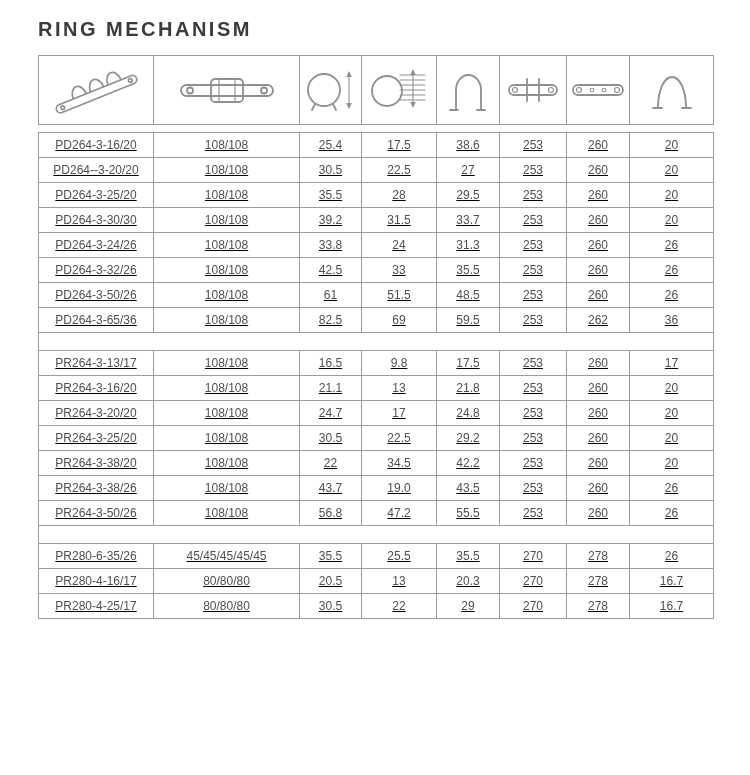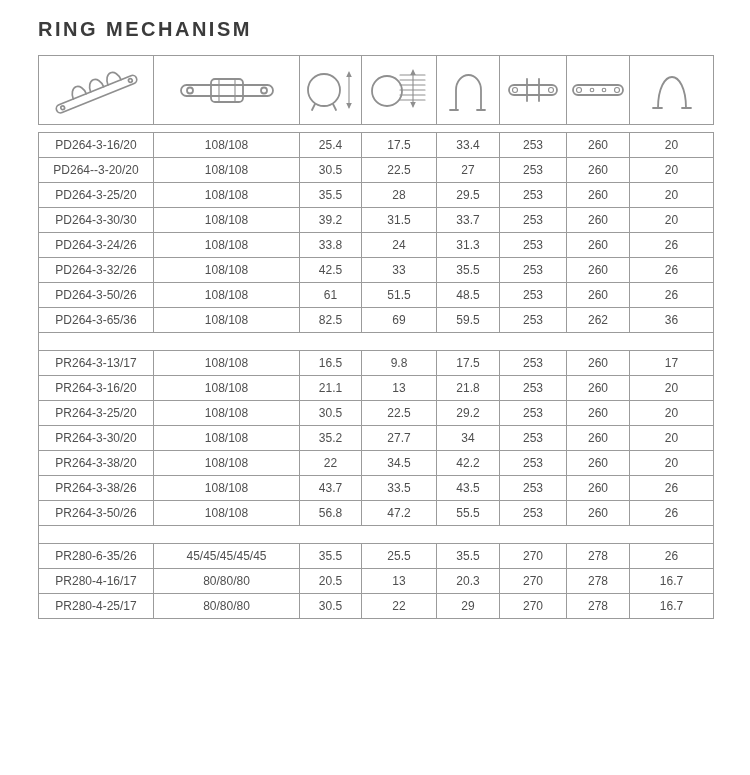--- a/index.html
+++ b/index.html
@@ -1,19 +1,19 @@
 <!DOCTYPE html>
 <html><head>
 <meta charset="utf-8">
 <style>
   html,body{margin:0;padding:0;background:#ffffff;}
   body{width:750px;height:775px;font-family:"Liberation Sans",sans-serif;overflow:hidden;}
   .page{padding:12px 37px 0 38px;border-radius:20px;}
   .title{font-size:20px;font-weight:700;letter-spacing:2.5px;color:#3b3b3b;margin:6px 0 14px 0;}
-  table{border-collapse:collapse;table-layout:fixed;width:675px;}
+  table{border-collapse:collapse;table-layout:fixed;width:675px;text-decoration:underline;}
   col.c1{width:115px}col.c2{width:146px}col.c3{width:62px}col.c4{width:75px}
   col.c5{width:63px}col.c6{width:67px}col.c7{width:63px}col.c8{width:84px}
   .header-table td{border:1px solid #9b9b9b;height:68px;text-align:center;vertical-align:middle;padding:0;background:#fff;}
   .header-gap{height:7px;}
   .data-section td{border:1px solid #9b9b9b;height:24px;text-align:center;vertical-align:middle;
     font-size:12px;color:#4f4f4f;padding:0 2px;white-space:nowrap;overflow:hidden;background:#fff;}
   .spacer{width:676px;height:17px;border-left:1px solid #9b9b9b;border-right:1px solid #9b9b9b;box-sizing:border-box;}
   svg{display:block;margin:0 auto;}
   .ink{stroke:#8f8f8f;fill:none;stroke-width:1.8;stroke-linecap:round;}
   .thin{stroke:#8f8f8f;fill:none;stroke-width:1.1;stroke-linecap:round;}
@@ -147,21 +147,21 @@
           <col class="c6">
           <col class="c7">
           <col class="c8">
         </colgroup>
         <tbody>
           <tr>
             <td>PD264-3-16/20</td>
             <td>108/108</td>
             <td>25.4</td>
             <td>17.5</td>
-            <td>33.4</td>
+            <td>38.6</td>
             <td>253</td>
             <td>260</td>
             <td>20</td>
           </tr>
           <tr>
             <td>PD264--3-20/20</td>
             <td>108/108</td>
             <td>30.5</td>
             <td>22.5</td>
             <td>27</td>
@@ -258,54 +258,54 @@
             <td>PR264-3-16/20</td>
             <td>108/108</td>
             <td>21.1</td>
             <td>13</td>
             <td>21.8</td>
             <td>253</td>
             <td>260</td>
             <td>20</td>
           </tr>
           <tr>
+            <td>PR264-3-20/20</td>
+            <td>108/108</td>
+            <td>24.7</td>
+            <td>17</td>
+            <td>24.8</td>
+            <td>253</td>
+            <td>260</td>
+            <td>20</td>
+          </tr>
+          <tr>
             <td>PR264-3-25/20</td>
             <td>108/108</td>
             <td>30.5</td>
             <td>22.5</td>
             <td>29.2</td>
             <td>253</td>
             <td>260</td>
             <td>20</td>
           </tr>
           <tr>
-            <td>PR264-3-30/20</td>
-            <td>108/108</td>
-            <td>35.2</td>
-            <td>27.7</td>
-            <td>34</td>
-            <td>253</td>
-            <td>260</td>
-            <td>20</td>
-          </tr>
-          <tr>
             <td>PR264-3-38/20</td>
             <td>108/108</td>
             <td>22</td>
             <td>34.5</td>
             <td>42.2</td>
             <td>253</td>
             <td>260</td>
             <td>20</td>
           </tr>
           <tr>
             <td>PR264-3-38/26</td>
             <td>108/108</td>
             <td>43.7</td>
-            <td>33.5</td>
+            <td>19.0</td>
             <td>43.5</td>
             <td>253</td>
             <td>260</td>
             <td>26</td>
           </tr>
           <tr>
             <td>PR264-3-50/26</td>
             <td>108/108</td>
             <td>56.8</td>
             <td>47.2</td>

